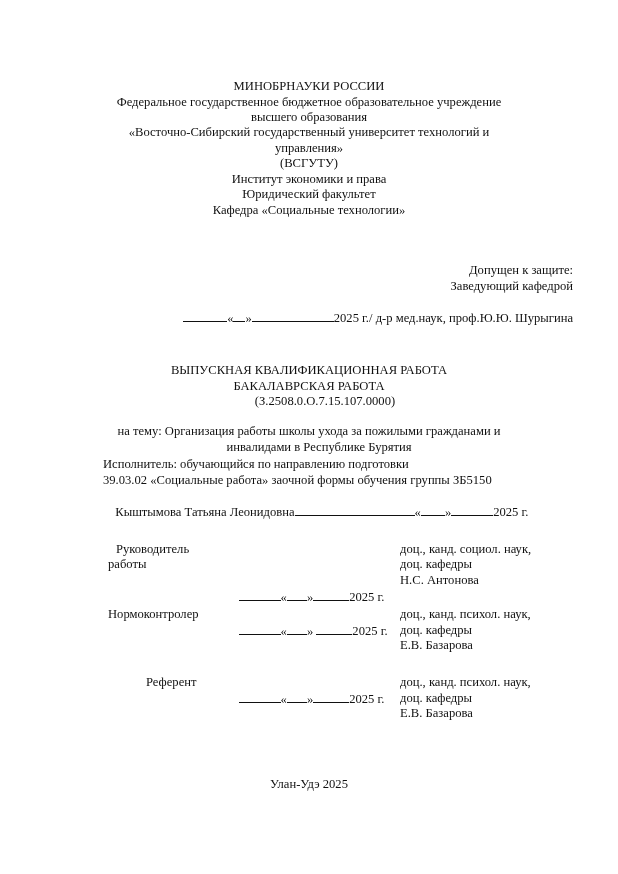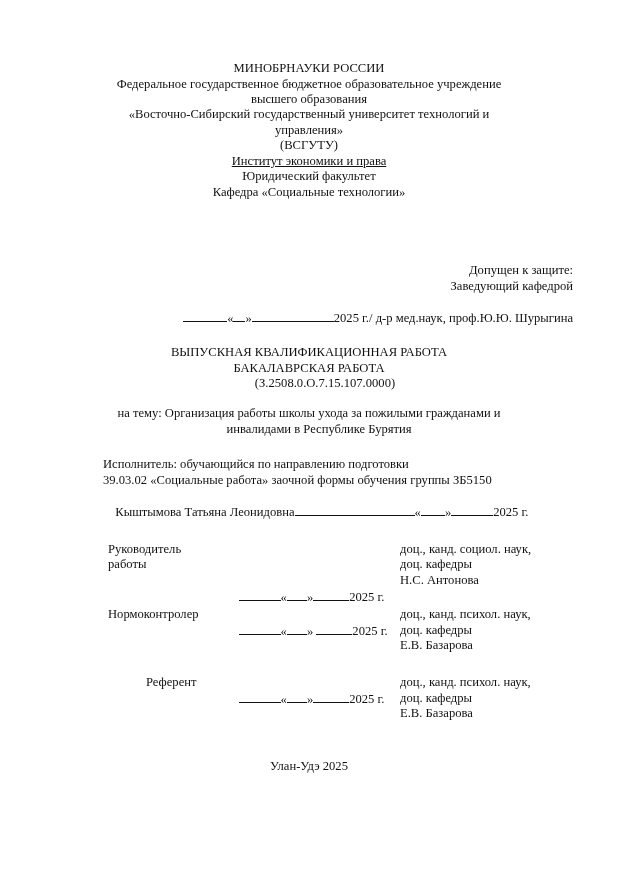--- a/index.html
+++ b/index.html
@@ -1,32 +1,32 @@
 <!DOCTYPE html>
 <html><head>
 <meta charset="utf-8">
 <style>
   html, body { margin: 0; padding: 0; background: #ffffff; }
   body { width: 618px; height: 874px; position: relative; overflow: hidden;
          font-family: "Liberation Serif", "DejaVu Serif", serif; font-size: 12.6px; color: #111; }
   .line { position: absolute; white-space: pre; line-height: 15px; }
-  .center { left: 0; width: 618px; text-align: center; }
+  .center { left: 0; width: 618px; text-align: center; margin-top: 18px; }
   .right { right: 45px; text-align: right; }
   .u { display: inline-block; border-bottom: 1px solid #111; height: 12px; vertical-align: baseline; }
 </style>
 </head>
 <body>
 
 <div class="line center" style="top:61px;">МИНОБРНАУКИ РОССИИ</div>
 <div class="line center" style="top:77px;">Федеральное государственное бюджетное образовательное учреждение</div>
 <div class="line center" style="top:92px;">высшего образования</div>
 <div class="line center" style="top:107px;">«Восточно-Сибирский государственный университет технологий и</div>
 <div class="line center" style="top:123px;">управления»</div>
 <div class="line center" style="top:138px;">(ВСГУТУ)</div>
-<div class="line center" style="top:154px;text-decoration:underline;">Институт экономики и права</div>
+<div class="line center" style="top:154px;">Институт экономики и права</div>
 <div class="line center" style="top:169px;">Юридический факультет</div>
 <div class="line center" style="top:185px;">Кафедра «Социальные технологии»</div>
 
 <div class="line right" style="top:263px;">Допущен к защите:</div>
 <div class="line right" style="top:279px;">Заведующий кафедрой</div>
 <div class="line right" style="top:294px;">
   <span class="u" style="width:44px;"></span><span>«</span><span class="u" style="width:12px;"></span><span>»</span><span class="u" style="width:82px;"></span><span>2025 г./ д-р мед.наук, проф.Ю.Ю. Шурыгина</span>
 </div>
 
 <div class="line center" style="top:345px;">ВЫПУСКНАЯ КВАЛИФИКАЦИОННАЯ РАБОТА</div>
@@ -35,21 +35,21 @@
 <div class="line center" style="top:406px;">на тему: Организация работы школы ухода за пожилыми гражданами и</div>
 <div class="line center" style="top:422px;padding-left:10px;">инвалидами в Республике Бурятия</div>
 
 <div class="line" style="top:457px; left:103px;">Исполнитель: обучающийся по направлению подготовки</div>
 <div class="line" style="top:473px; left:103px;">39.03.02 «Социальные работа» заочной формы обучения группы ЗБ5150</div>
 <div class="line" style="top:488px; left:109px;">
   <span>Кыштымова Татьяна Леонидовна</span><span class="u" style="width:120px;"></span><span>«</span><span class="u" style="width:24px;"></span><span>»</span><span class="u" style="width:42px;"></span><span>2025 г.</span>
 </div>
 
 <div>
-  <div class="line" style="top:542px; left:108px;">Руководитель</div>
+  <div class="line" style="top:542px; left:116px;">Руководитель</div>
   <div class="line" style="top:557px; left:108px;">работы</div>
   <div class="line" style="top:573px; left:226px;">
     <span class="u" style="width:42px;"></span><span>«</span><span class="u" style="width:20px;"></span><span>»</span><span class="u" style="width:36px;"></span><span>2025 г.</span>
   </div>
   <div class="line" style="top:542px; left:400px;">доц., канд. социол. наук,</div>
   <div class="line" style="top:557px; left:400px;">доц. кафедры</div>
   <div class="line" style="top:573px; left:400px;">Н.С. Антонова</div>
 </div>
 
 <div>

